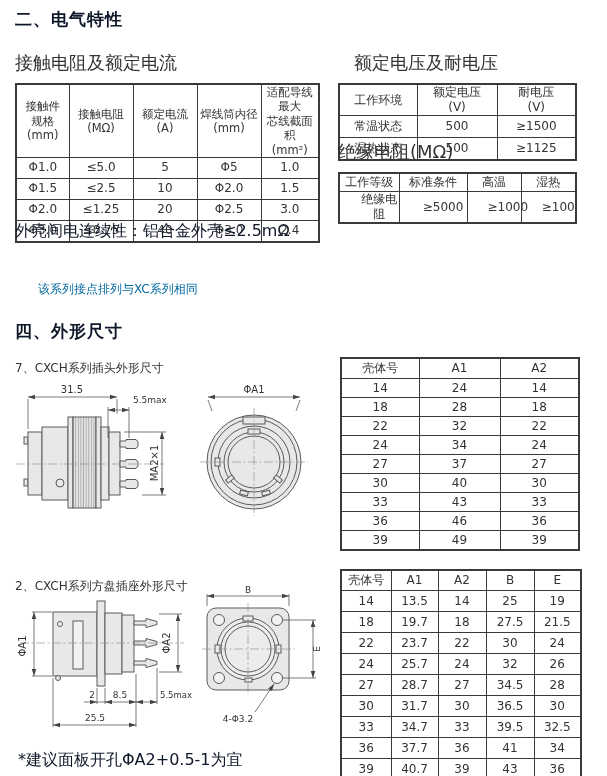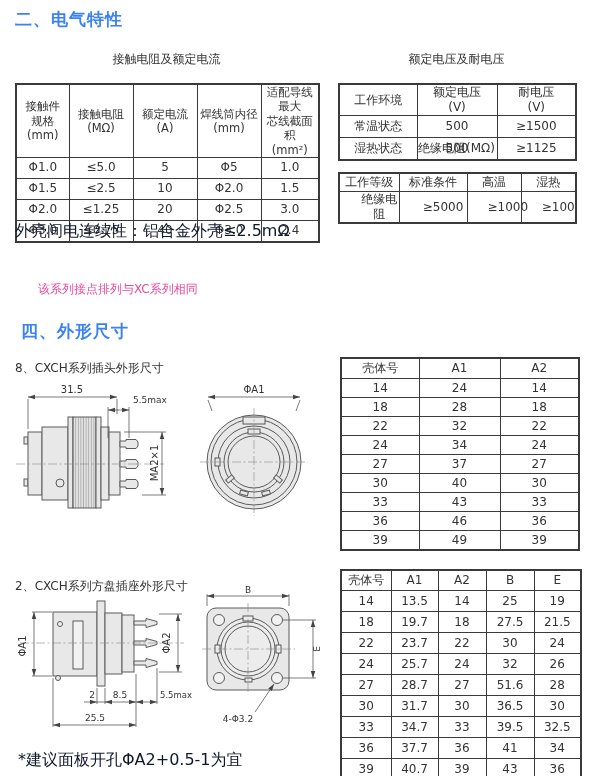--- a/index.html
+++ b/index.html
@@ -1,21 +1,21 @@
 <!DOCTYPE html>
 <html><head>
 <meta charset="utf-8">
 <style>
   html,body{margin:0;padding:0;background:#ffffff;}
   #page{position:relative;width:607px;height:776px;background:#ffffff;overflow:hidden;
         font-family:"DejaVu Sans","Liberation Sans",sans-serif;color:#333;}
-  .h-sec{position:absolute;font-size:17px;font-weight:bold;color:#3b82f6;letter-spacing:1px;white-space:nowrap;}
-  .cap{position:absolute;font-size:12px;color:#333;text-align:center;white-space:nowrap;}
+  .h-sec{position:absolute;font-size:17px;font-weight:bold;color:#0f172a;letter-spacing:1px;white-space:nowrap;}
+  .cap{position:absolute;font-size:18px;color:#333;white-space:nowrap;}
   .note{position:absolute;font-size:16px;color:#0f172a;white-space:nowrap;}
-  .para{position:absolute;font-size:12px;color:#ec4899;white-space:nowrap;}
+  .para{position:absolute;font-size:12px;color:#0369a1;white-space:nowrap;}
   .subtitle{position:absolute;font-size:12px;color:#333;white-space:nowrap;}
   table.dtable{position:absolute;border-collapse:collapse;table-layout:fixed;background:#fff;border:2px solid #3a3a3a;}
   .dtable th,.dtable td{border:1px solid #3a3a3a;text-align:center;vertical-align:middle;
         font-size:12px;font-weight:normal;padding:0;color:#333;white-space:pre-line;line-height:1.25;}
   .t-contact{left:15px;top:83px;width:303px;}
   .t-contact thead th{height:45px;font-size:11.5px;}
   .t-contact td{height:20px;}
   .t-voltage{left:338px;top:83px;width:237px;}
   .t-voltage thead th{height:29px;}
   .t-voltage td{height:21px;}
@@ -91,21 +91,21 @@
           <td>≤0.75</td>
           <td>40</td>
           <td>Φ3.0</td>
           <td>2.4</td>
         </tr>
       </tbody>
   </table>
 
   <div class="note" style="left:15px;top:221px;">外壳间电连续性：铝合金外壳≤2.5mΩ</div>
 
-  <div class="cap" style="left:338px;top:51px;width:237px;">额定电压及耐电压</div>
+  <div class="cap" style="left:354px;top:51px;width:237px;">额定电压及耐电压</div>
 
   <table class="dtable t-voltage">
     <colgroup>
         <col style="width:78px">
         <col style="width:80px">
         <col style="width:79px">
       </colgroup>
     <thead>
         <tr>
           <th>工作环境</th>
@@ -151,22 +151,22 @@
           <td>绝缘电阻</td>
           <td>≥5000</td>
           <td>≥1000</td>
           <td>≥100</td>
         </tr>
       </tbody>
   </table>
 
   <div class="para" style="left:38px;top:281px;">该系列接点排列与XC系列相同</div>
 
-  <div class="h-sec" style="left:15px;top:320px;margin-left:6px;">四、外形尺寸</div>
-  <div class="subtitle" style="left:15px;top:360px;">8、CXCH系列插头外形尺寸</div>
+  <div class="h-sec" style="left:15px;top:320px;">四、外形尺寸</div>
+  <div class="subtitle" style="left:15px;top:360px;">7、CXCH系列插头外形尺寸</div>
 
   <svg style="left:12px;top:383px;" width="325" height="177" viewBox="0 0 325 177">
     <defs>
       <marker id="ar1" markerWidth="10" markerHeight="8" refX="10" refY="4" orient="auto-start-reverse">
         <path d="M0,0.8 L10,4 L0,7.2 z" fill="#444"></path>
       </marker>
       <pattern id="kn1" width="2.6" height="4" patternUnits="userSpaceOnUse">
         <rect width="2.6" height="4" fill="#e2e2e2"></rect>
         <line x1="1.3" y1="0" x2="1.3" y2="4" stroke="#9a9a9a" stroke-width="0.7"></line>
       </pattern>
@@ -414,21 +414,21 @@
           <td>24</td>
           <td>25.7</td>
           <td>24</td>
           <td>32</td>
           <td>26</td>
         </tr>
         <tr>
           <td>27</td>
           <td>28.7</td>
           <td>27</td>
-          <td>51.6</td>
+          <td>34.5</td>
           <td>28</td>
         </tr>
         <tr>
           <td>30</td>
           <td>31.7</td>
           <td>30</td>
           <td>36.5</td>
           <td>30</td>
         </tr>
         <tr>

